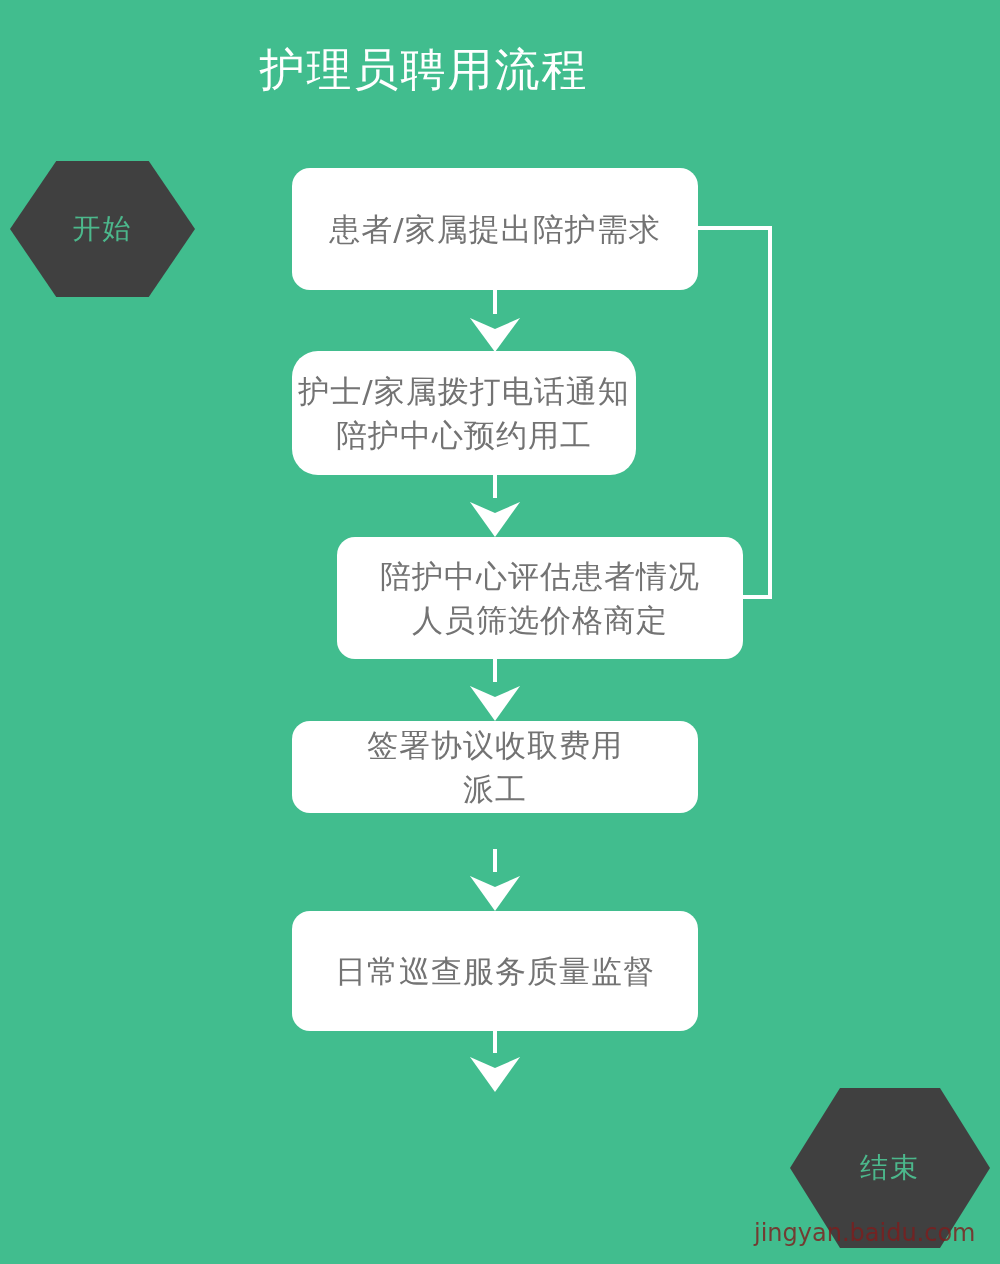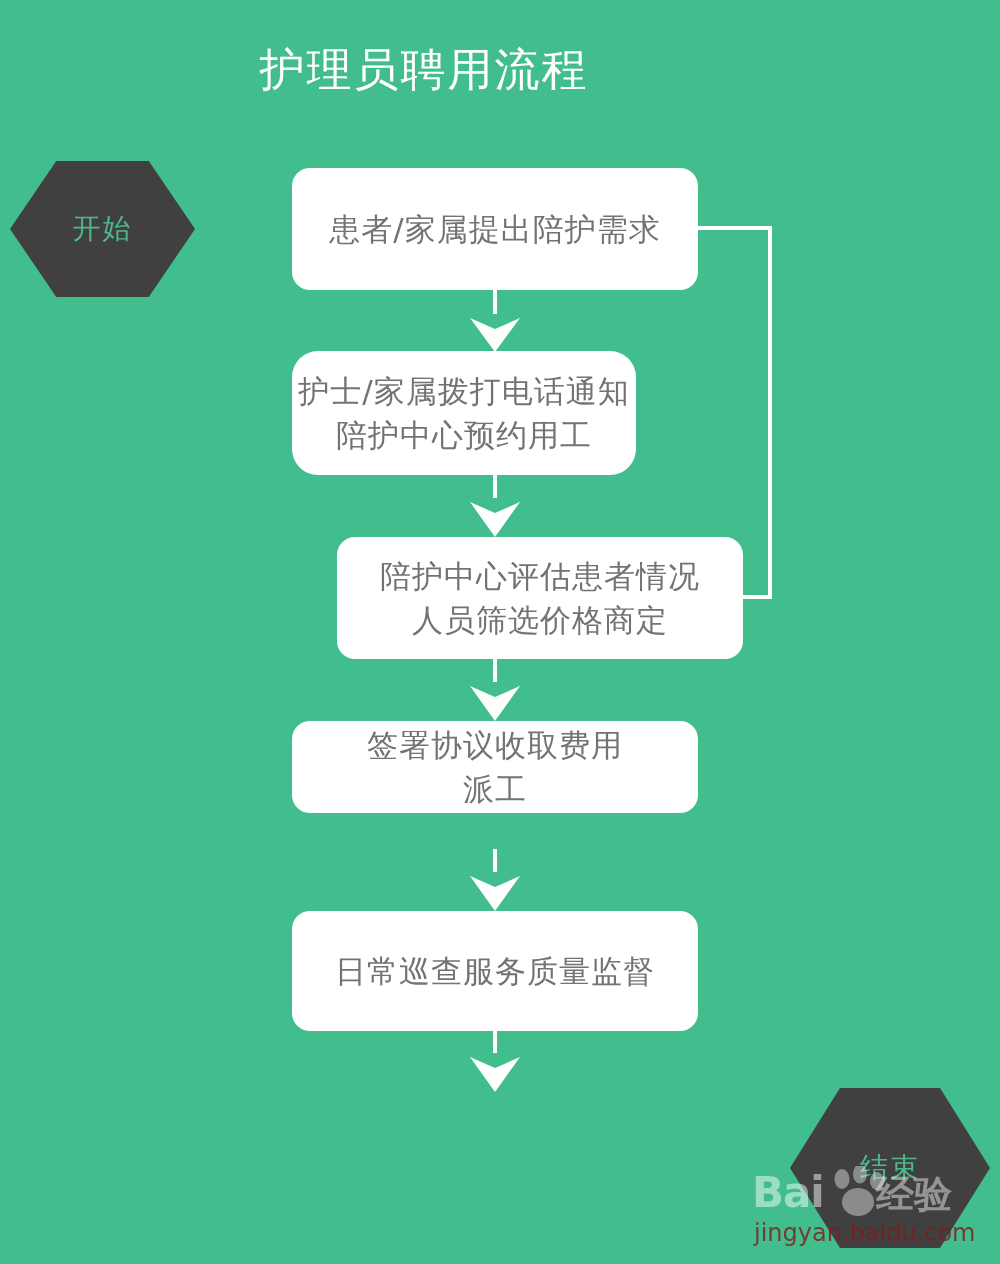--- a/index.html
+++ b/index.html
@@ -203,26 +203,16 @@
   <div class="proc-box" style="left:292px; top:911px; width:406px; height:120px;">
     <span class="line">日常巡查服务质量监督</span>
   </div>
 
 
   <div class="hex" id="hex-end" style="left:790px; top:1088px; width:200px; height:160px;">
     <span class="hex-label">结束</span>
   </div>
 
   <div class="watermark">
-    <div class="wm-top">
-      <span class="wm-baidu">Bai</span>
-      <svg class="wm-paw" viewBox="0 0 70 54">
-        <ellipse cx="18" cy="13" rx="7.5" ry="10" fill="#ffffff"></ellipse>
-        <ellipse cx="36" cy="8" rx="7" ry="9.5" fill="#ffffff"></ellipse>
-        <ellipse cx="53" cy="15" rx="7" ry="9" fill="#ffffff"></ellipse>
-        <ellipse cx="34" cy="36" rx="16" ry="14" fill="#ffffff"></ellipse>
-      </svg>
-      <span class="wm-jingyan">经验</span>
-    </div>
     <div class="wm-url">jingyan.baidu.com</div>
   </div>
 
 </div>
 
 </body></html>

